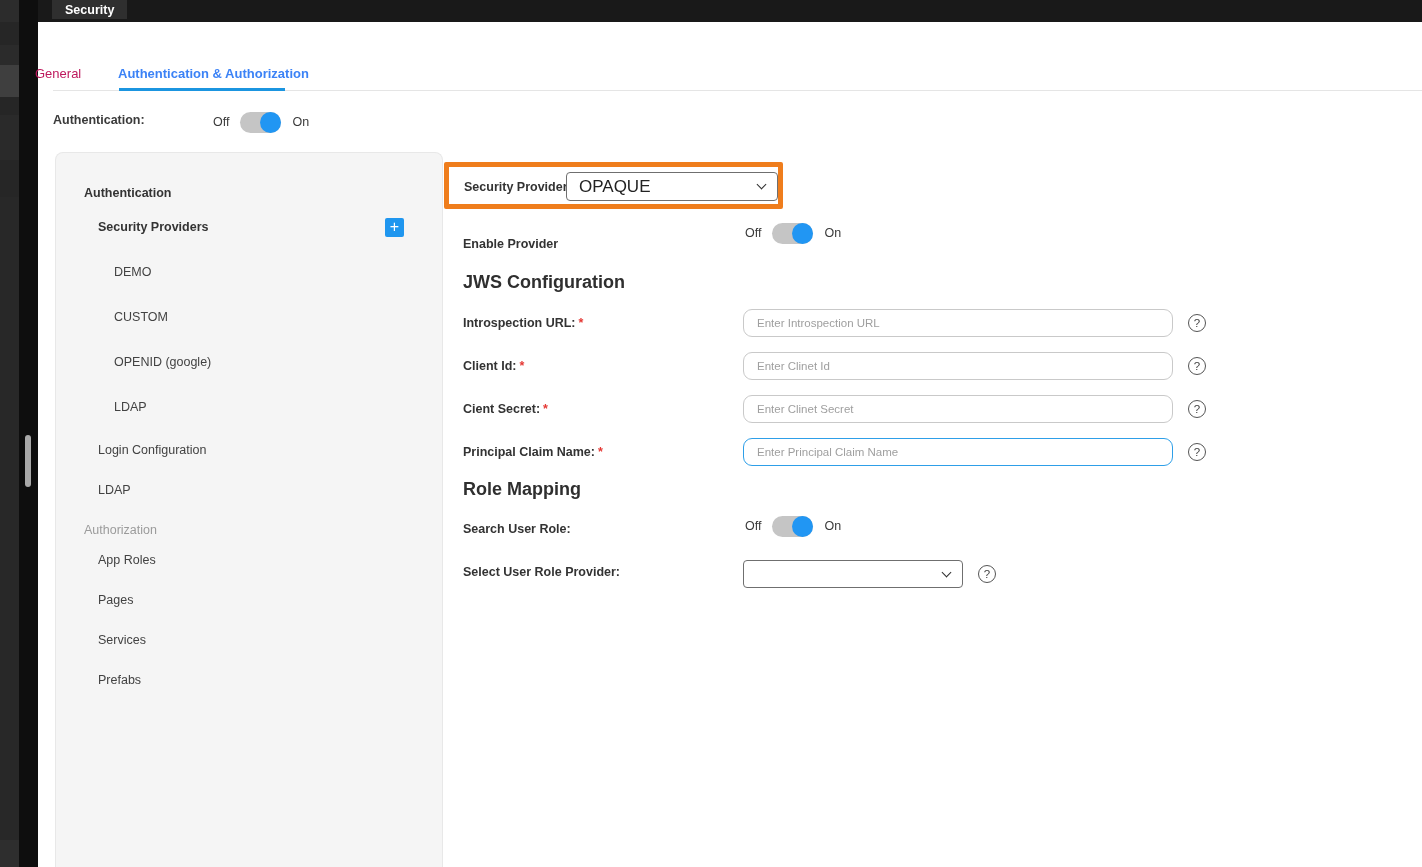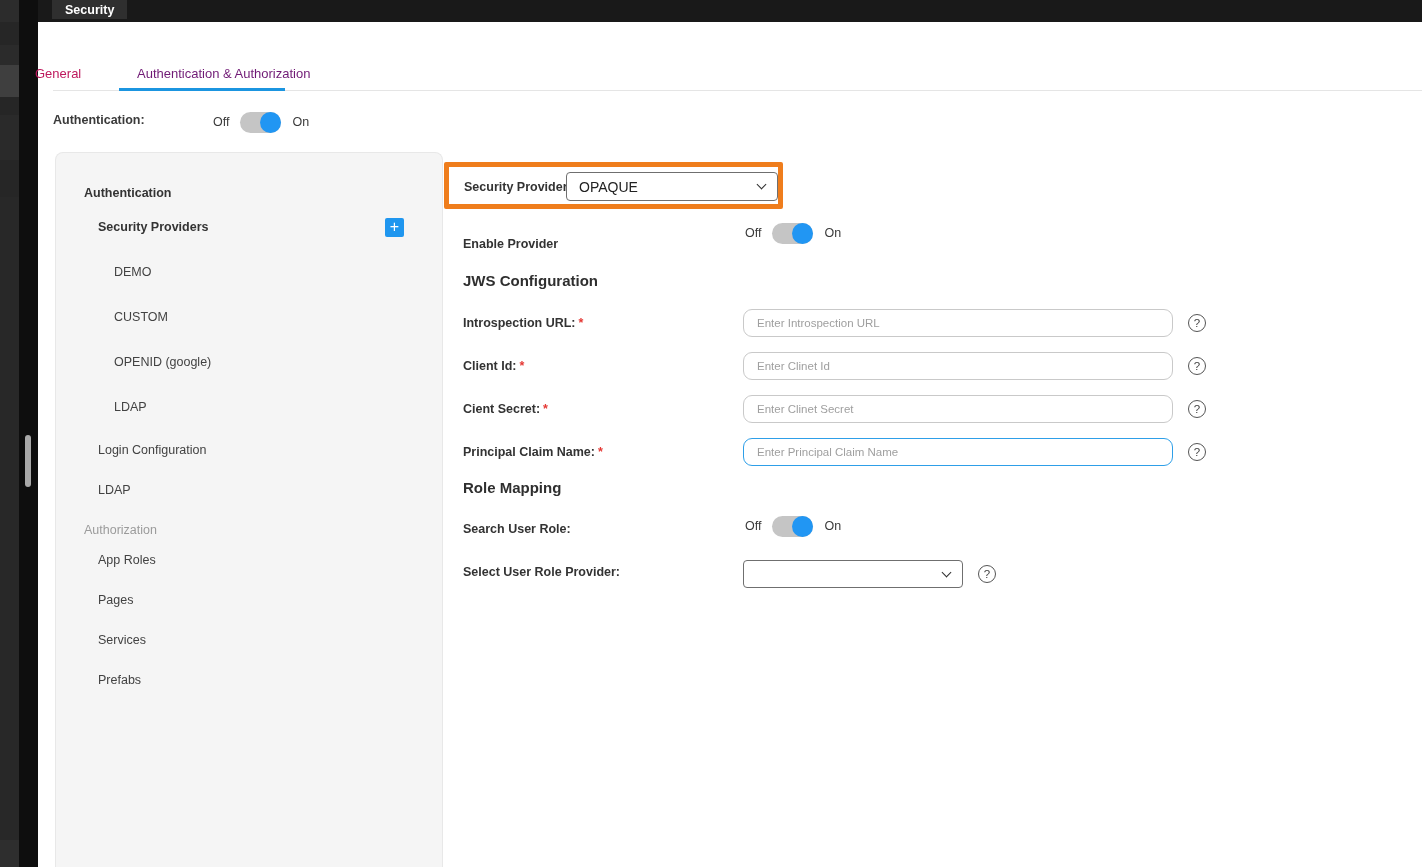--- a/index.html
+++ b/index.html
@@ -16,21 +16,21 @@
 
   
   .topbar { position:absolute; left:38px; top:0; width:1384px; height:22px; background:#191919; }
   .topbar-tab { position:absolute; left:14px; top:0; height:19px; background:#2f2f2f;
                 color:#fff; font-size:12.5px; line-height:21px; padding:0 13px;font-weight:bold; }
 
   
   .tabs-divider { position:absolute; left:53px; top:90px; width:1369px; height:1px; background:#e5e5e5; }
   .tab { position:absolute; top:66px; font-size:13px; cursor:default; }
   .tab-general { left:35px; color:#be185d; }
-  .tab-auth { left:137px; color:#701a75; }
+  .tab-auth { left:118px; color:#3b82f6;font-weight:bold; }
   .tab-underline { position:absolute; left:119px; top:88px; width:166px; height:3px; background:#1b95e0; }
 
   
   .toggle-cluster { position:absolute; display:flex; align-items:center; gap:11px; height:22px; }
   .tgl-label { font-size:12.5px; color:#3a3a3a; }
   .tgl-track { position:relative; width:41px; height:21px; background:#c5c5c5; border-radius:11px; }
   .tgl-knob { position:absolute; right:0; top:0; width:21px; height:21px; border-radius:50%; background:#2196f3; }
 
   .auth-row-label { position:absolute; left:53px; top:113px; font-size:12.5px; font-weight:bold; color:#3a3a3a; }
 
@@ -43,25 +43,25 @@
   .nav-muted { color:#9b9b9b; }
   .add-btn { position:absolute; left:329px; top:65px; width:19px; height:19px; background:#1f96ef;
              border-radius:2px; color:#fff; font-size:16px; line-height:17px; text-align:center;
              font-weight:300; cursor:pointer; }
 
   
   .highlight-box { position:absolute; left:444px; top:162px; width:339px; height:47px;
                    border:5px solid #ef7d1c; border-radius:2px; }
   .form-label { position:absolute; left:463px; font-size:12.5px; font-weight:bold; color:#333; }
   .req { color:#e53935; margin-left:3px; font-weight:bold; }
-  .section-heading { position:absolute; left:463px; font-size:15px; font-weight:bold; color:#2f2f2f; }
+  .section-heading { position:absolute; left:463px; font-size:18px; font-weight:bold; color:#2f2f2f; }
 
   .selectbox { position:absolute; height:29px; background:#fff; border:1px solid #6f6f6f;
                border-radius:4px; display:flex; align-items:center; padding:0 12px; cursor:pointer; }
-  .selectbox .val { font-size:14px; color:#222; flex:1; }
+  .selectbox .val { font-size:17px; color:#222; flex:1; }
   .chev { width:7px; height:7px; border-right:1.7px solid #2f2f2f; border-bottom:1.7px solid #2f2f2f;
           transform:rotate(45deg); margin-top:-4px; }
 
   .txt-input { position:absolute; left:743px; width:430px; height:28px; border:1px solid #c9c9c9;
                border-radius:9px; padding:0 13px; font-size:11.5px; color:#333; background:#fff;
                font-family:"Liberation Sans", sans-serif; outline:none; }
   .txt-input::placeholder { color:#9f9f9f; }
   .txt-input.focused { border:1.5px solid #2e9fe8; }
 
   .help { position:absolute; width:18px; height:18px; border:1.3px solid #555; border-radius:50%;

